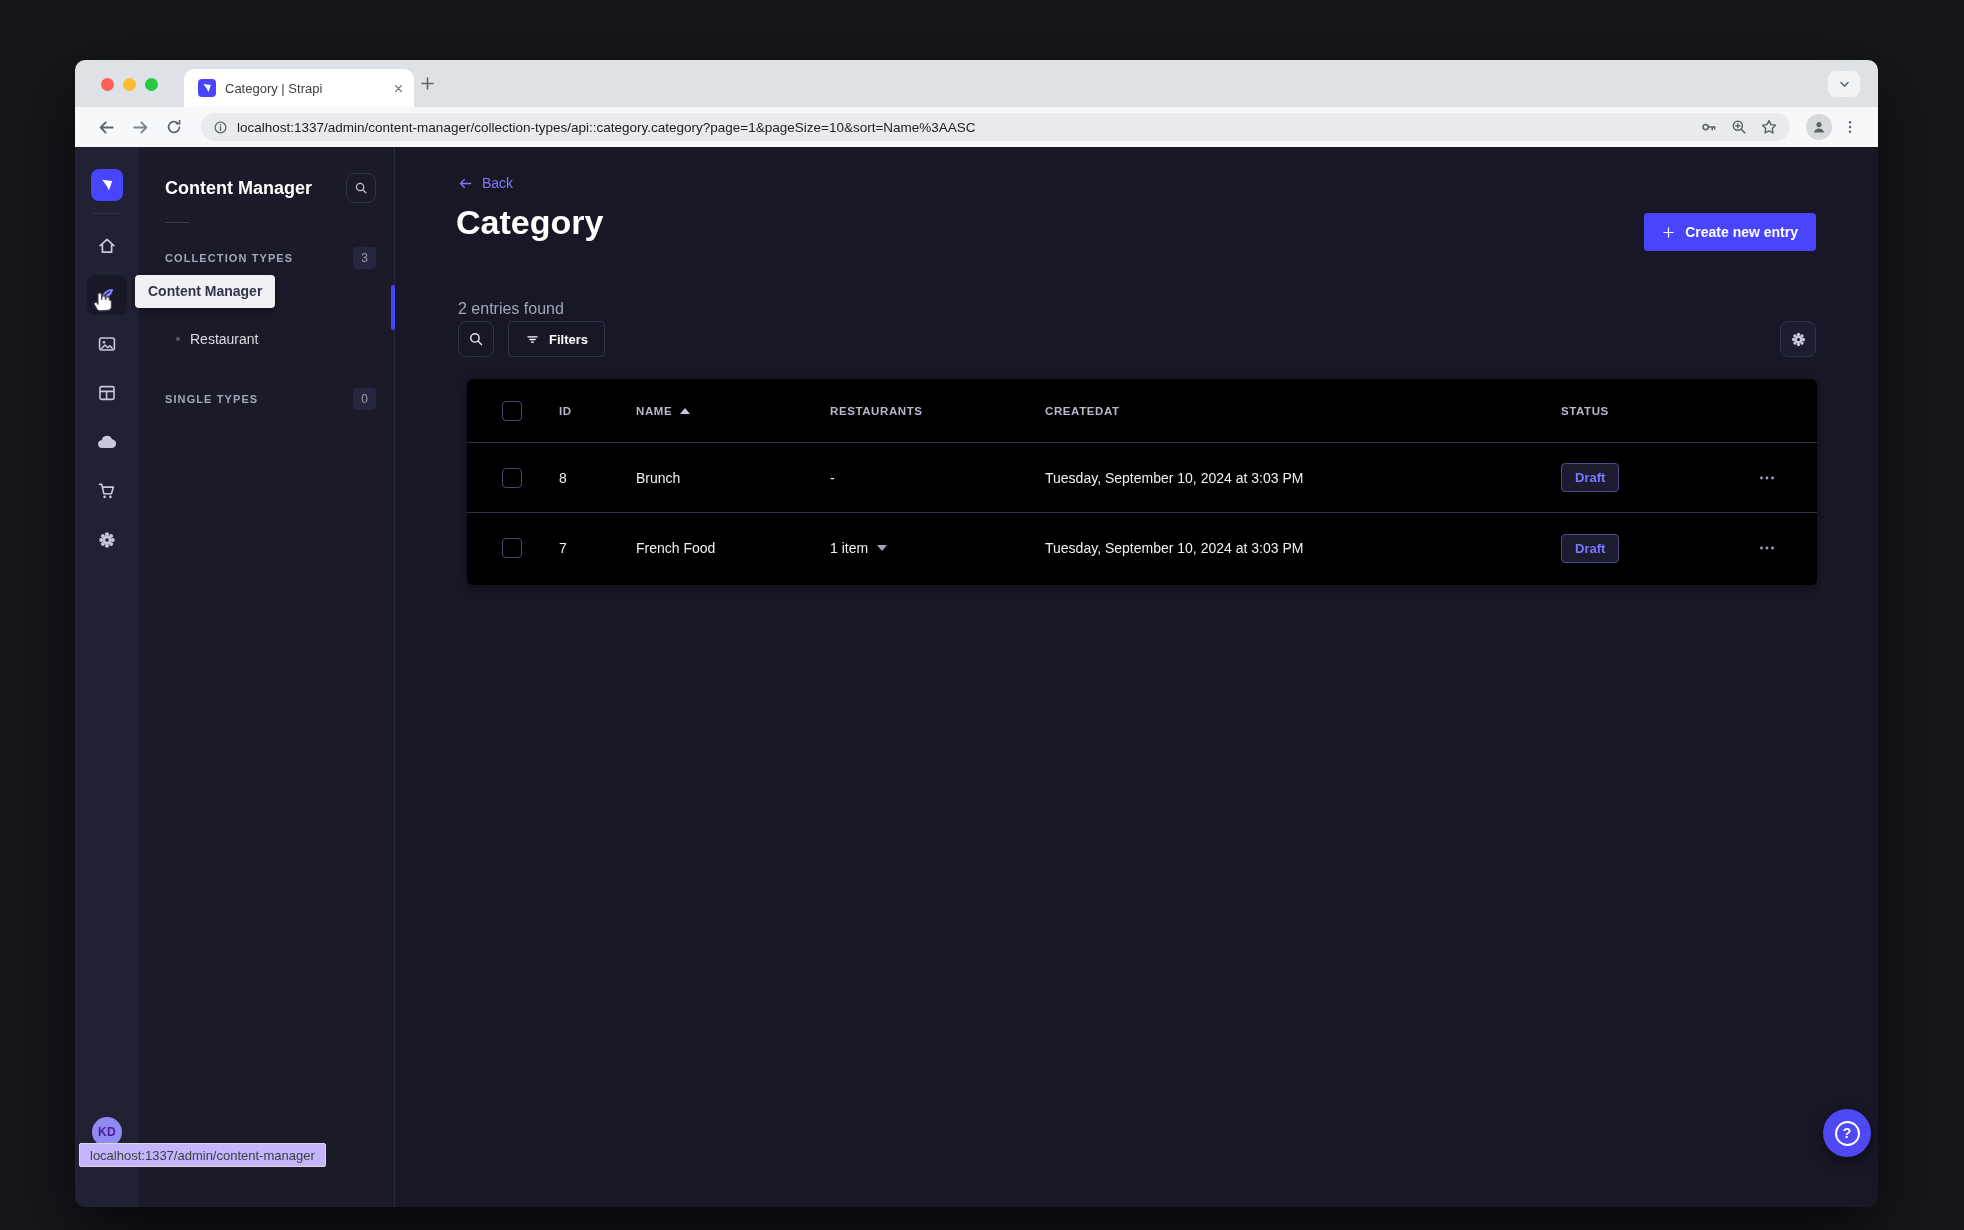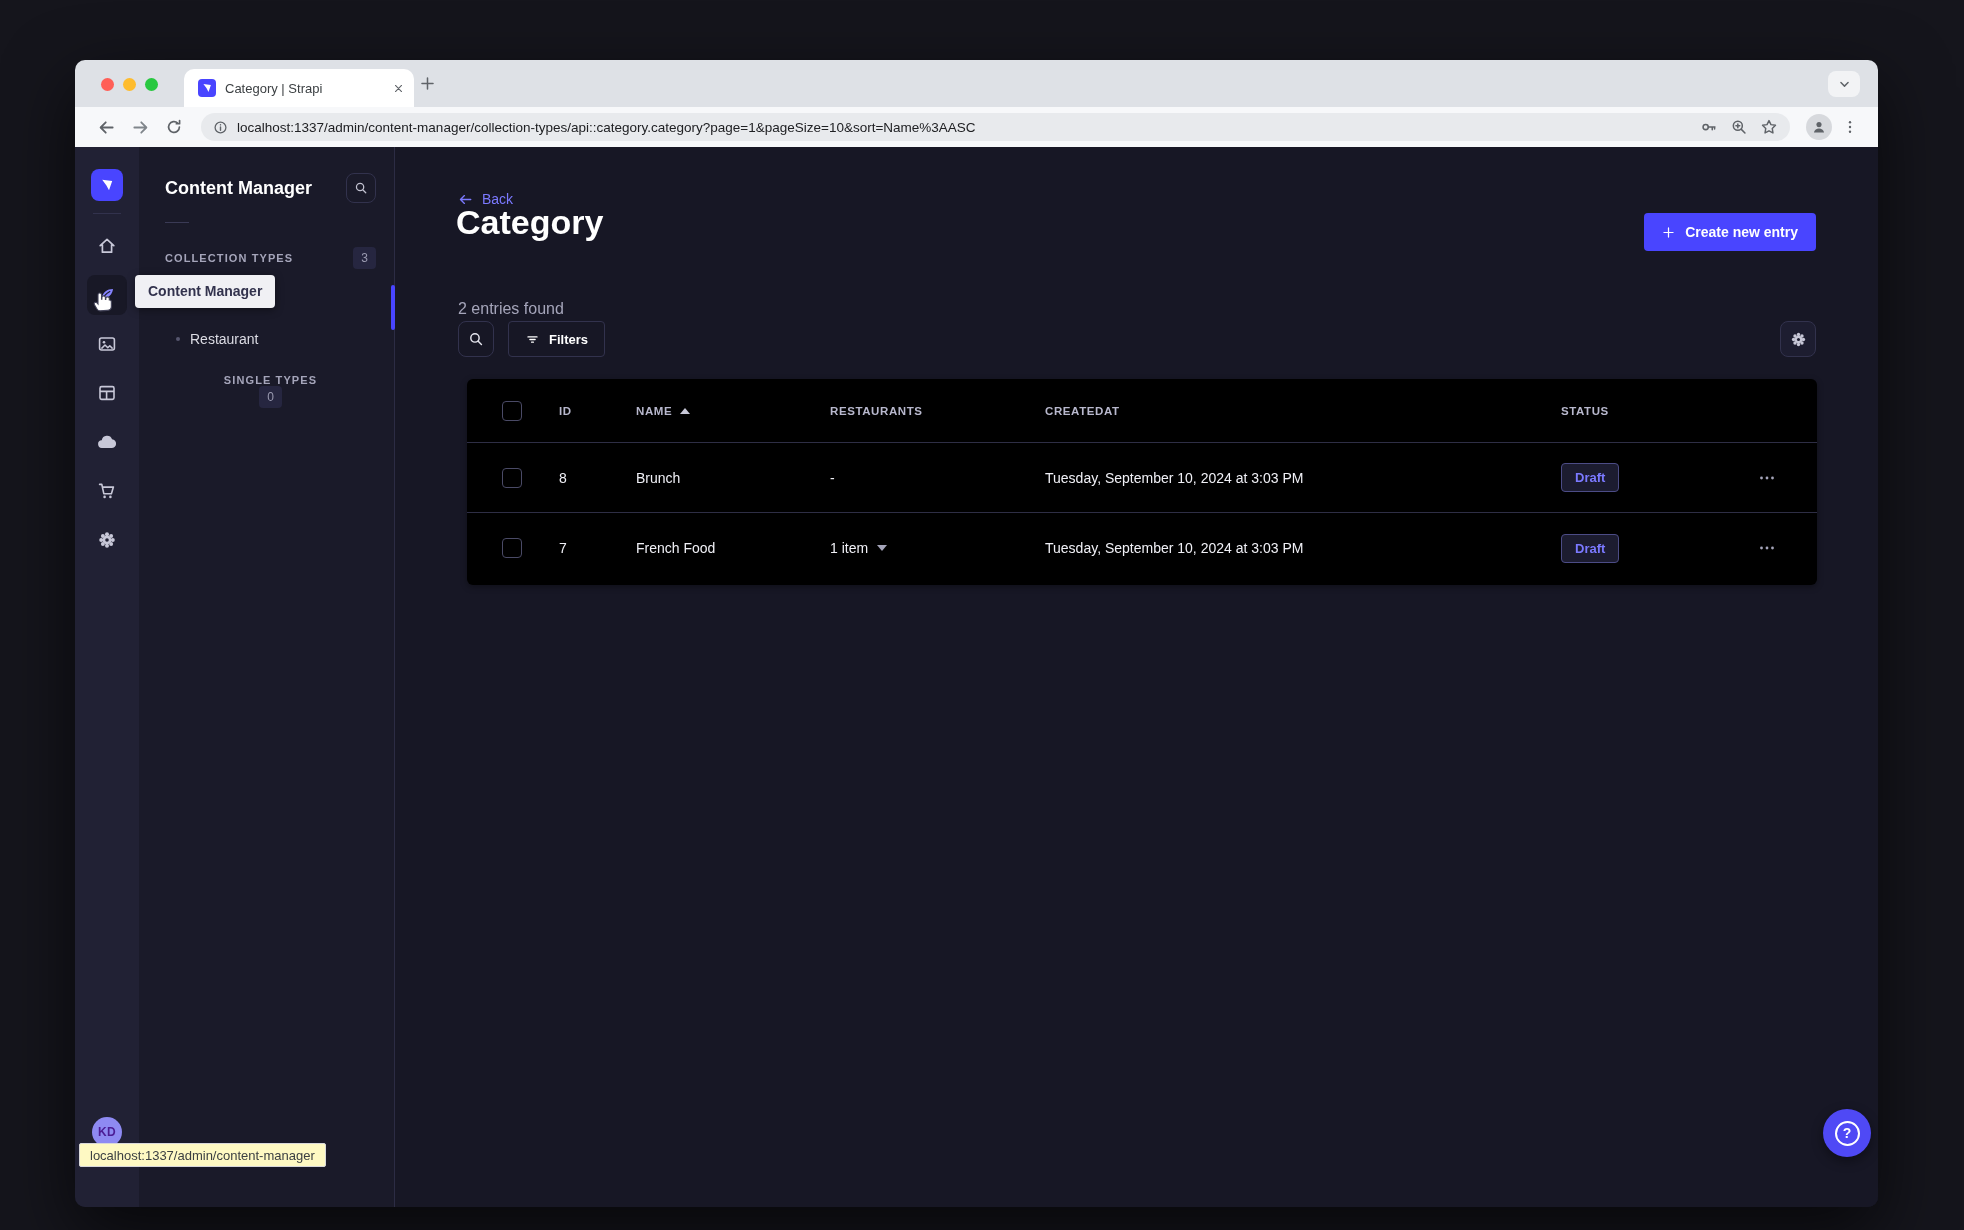--- a/index.html
+++ b/index.html
@@ -54,42 +54,42 @@
 
   
   .subnav { position:relative; width:256px; background:#1a1a29; border-right:1px solid #2c2c44; flex:none; }
   .subnav-header { display:flex; align-items:center; justify-content:space-between; padding:26px 18px 0 26px; }
   .subnav-title { font-size:18px; font-weight:bold; color:#ffffff; }
   .subnav-search-btn { width:30px; height:30px; border:1px solid #32324d; border-radius:8px;
                        display:flex; align-items:center; justify-content:center; color:#c0c0cf; }
   .subnav-divider { width:24px; height:1px; background:#3a3a55; margin:19px 0 0 26px; }
   .section-row { display:flex; align-items:center; justify-content:space-between; padding:0 18px 0 26px; height:22px; }
   .section-row.collection { margin-top:24px; }
-  .section-row.single { margin-top:15px;flex-direction:column; }
+  .section-row.single { margin-top:29px; }
   .section-label { font-size:11px; font-weight:bold; letter-spacing:1.1px; color:#a5a5ba; }
   .section-badge { min-width:23px; height:22px; line-height:22px; text-align:center; border-radius:4px;
                    background:#262640; color:#9a9ab0; font-size:12px; padding:0 5px; }
   .subnav-list { list-style:none; margin-top:10px; }
   .subnav-item { height:40px; display:flex; align-items:center; padding-left:37px; }
   .bullet { width:4px; height:4px; border-radius:50%; background:#56566e; margin-right:10px; flex:none; }
   .subnav-item .label { font-size:14px; color:#dcdce4; }
   .subnav-item.active .label { color:#7b79ff; font-weight:500; }
   .subnav-item.active .bullet { background:#7b79ff; }
   .active-bar { position:absolute; right:-1px; top:138px; width:4px; height:45px; background:#4945ff; border-radius:2px; z-index:5; }
 
   
   .cm-tooltip { position:absolute; left:60px; top:128px; height:33px; line-height:33px; padding:0 13px;
                 background:#f0f0f4; border-radius:4px; font-size:14px; font-weight:bold; color:#32324d;
                 z-index:50; box-shadow:0 2px 8px rgba(0,0,0,.4); white-space:nowrap; }
   .cursor-hand { position:absolute; left:15px; top:140px; z-index:60; }
 
   
   .main { position:relative; flex:1; background:#171725; min-width:0; }
   .back-link { position:absolute; left:63px; top:28px; display:flex; align-items:center; gap:9px;
-               color:#7b79ff; font-size:14px;margin-top:16px; }
+               color:#7b79ff; font-size:14px; }
   .page-title { position:absolute; left:61px; top:56px; font-size:34px; font-weight:bold; color:#ffffff; }
   .entries-count { position:absolute; left:63px; top:108px; font-size:16px; color:#a5a5ba;margin-top:45px; }
   .create-btn { position:absolute; right:62px; top:66px; height:38px; padding:0 18px; border-radius:4px;
                 background:#4945ff; color:#ffffff; font-size:14px; font-weight:600; border:none;
                 display:flex; align-items:center; gap:10px; }
   .filter-search-btn { position:absolute; left:63px; top:174px; width:36px; height:36px; border:1px solid #32324d;
                        border-radius:8px; display:flex; align-items:center; justify-content:center; color:#e6e6ef; background:transparent; }
   .filters-btn { position:absolute; left:113px; top:174px; height:36px; padding:0 16px; border:1px solid #32324d;
                  border-radius:4px; background:transparent; color:#ffffff; font-size:13px; font-weight:600;
                  display:flex; align-items:center; gap:9px; }
@@ -112,21 +112,21 @@
                   background:#1c1c30; color:#7b79ff; font-size:13px; font-weight:bold; }
   .more-btn { display:flex; align-items:center; color:#a5a5ba; background:none; border:none; }
 
   
   .help-btn { position:absolute; right:7px; top:962px; width:48px; height:48px; border-radius:50%;
               background:#4f49f5; display:flex; align-items:center; justify-content:center; z-index:40;
               box-shadow:0 4px 12px rgba(0,0,0,.4); }
   .help-q { width:25px; height:25px; border:2px solid #fff; border-radius:50%; color:#fff; font-size:14px;
             font-weight:bold; display:flex; align-items:center; justify-content:center; }
   .status-bubble { position:absolute; left:4px; top:1083px; height:24px; line-height:24px; padding:0 10px;
-                   background:#fef9c3; border:1px solid #d8d8da; border-radius:2px; font-size:13px; color:#3c4043;
+                   background:#c4b5fd; border:1px solid #d8d8da; border-radius:2px; font-size:13px; color:#3c4043;
                    z-index:90; white-space:nowrap; }
 </style>
 </head>
 <body>
 
 <div class="window">
 
   <div class="tabstrip">
     <div class="traffic">
       <span class="light-red"></span>

